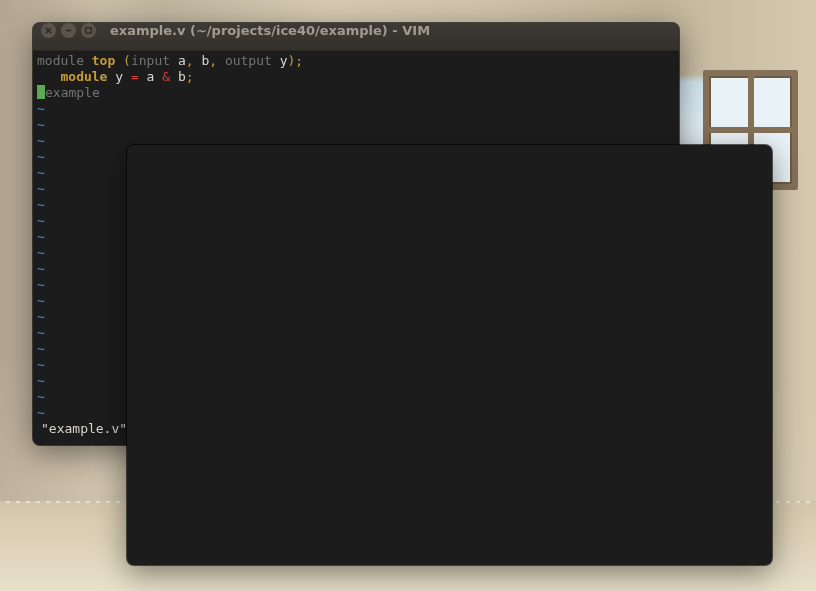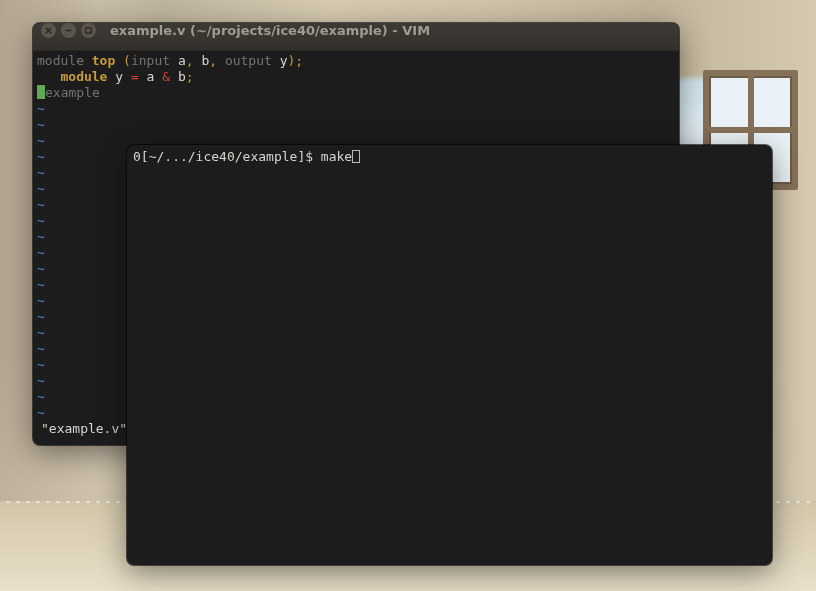--- a/index.html
+++ b/index.html
@@ -137,14 +137,13 @@
 <span class="tilde">~</span>
 <span class="tilde">~</span>
 <span class="tilde">~</span>
 <span class="tilde">~</span>
 <span class="tilde">~</span>
 <span class="tilde">~</span>
 <span class="statusline">"example.v"</span></div>
 </div>
 
 <div class="win" id="term-window">
-  <div class="content term-content"><span class="prompt">0[</span><span class="prompt">~/.../ice40/example</span><span class="prompt">]$ </span><span class="id">make</span><span class="term-cursor"></span></div>
 </div>
 
 </body></html>

